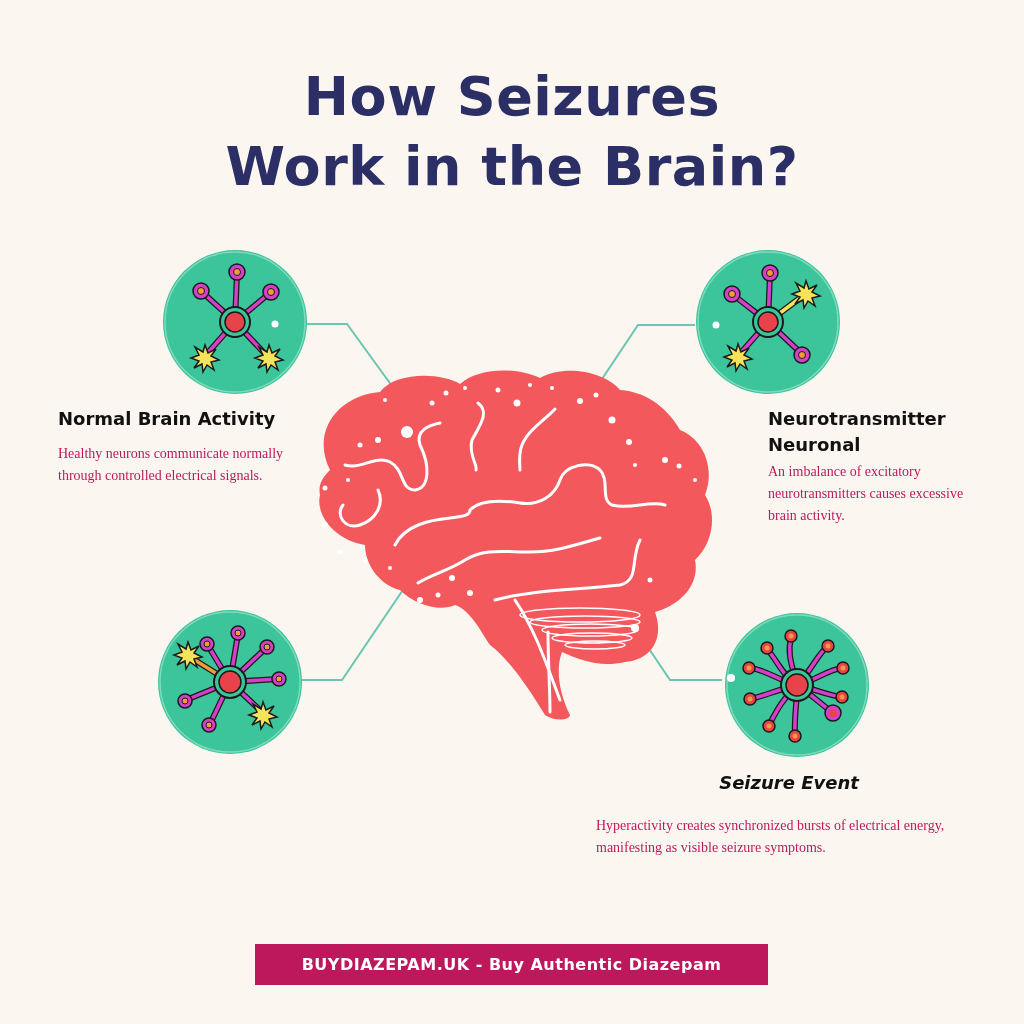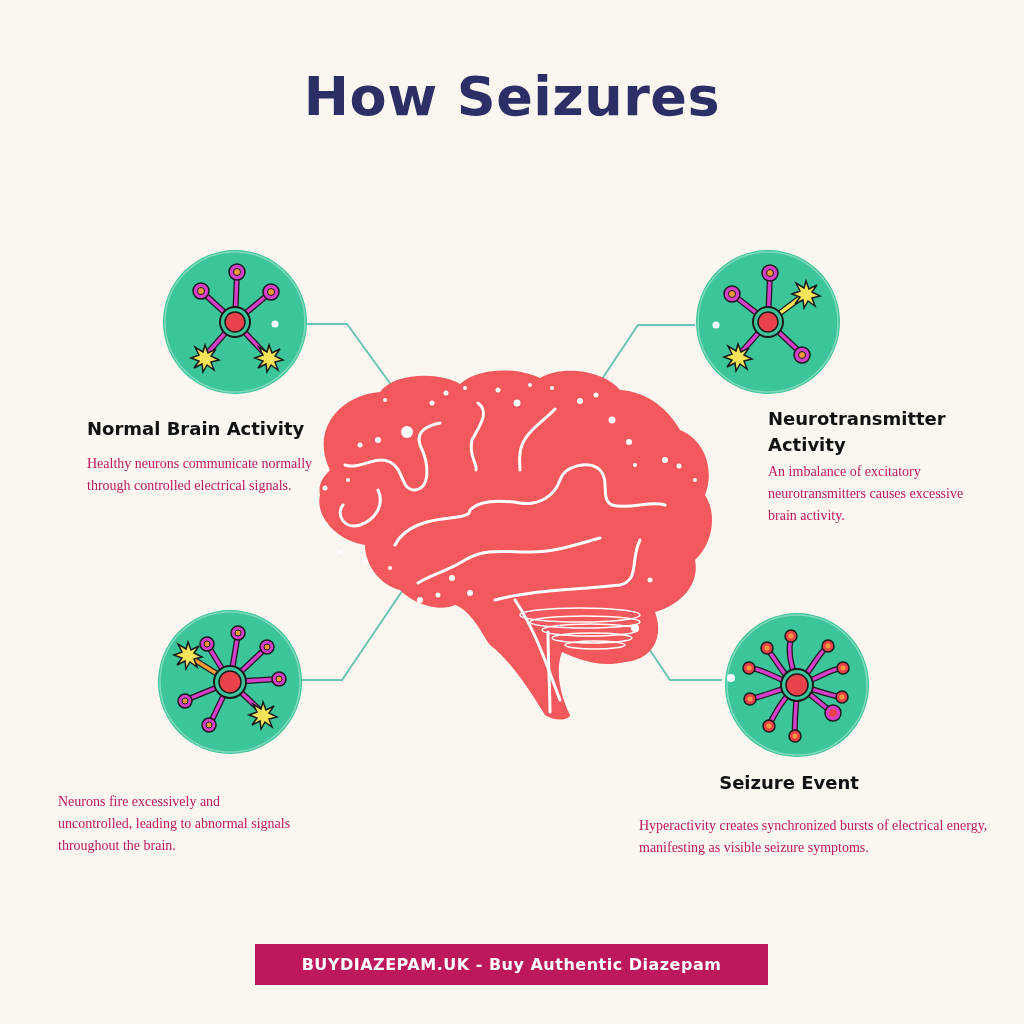--- a/index.html
+++ b/index.html
@@ -18,42 +18,43 @@
   svg.art { position: absolute; left: 0; top: 0; }
   .block { position: absolute; color: #111; }
   .block h2 {
     margin: 0; font-family: "DejaVu Sans", sans-serif; font-weight: bold;
     font-size: 18px; line-height: 24px; color: #111;
   }
   .block p {
     margin: 0; font-family: Liberation Serif, serif;
     font-size: 14px; line-height: 22px; color: #be185d;
   }
-  .b1 { left: 58px; top: 417px; width: 260px; margin-left: 29px; }
+  .b1 { left: 58px; top: 407px; width: 260px; }
   .b1 p { margin-top: 12px; width: 230px; }
   .b2 { left: 768px; top: 406px; width: 230px; }
   .b2 h2 { width: 220px; line-height: 26px; }
   .b2 p { margin-top: 3px; width: 220px; }
   .b3 { left: 58px; top: 771px; width: 280px; }
   .b3 p { margin-top: 20px; width: 235px; }
   .b4 { left: 596px; top: 771px; width: 380px; }
-  .b4 h2 { text-align: center; width: 386px; }
-  .b4 p { margin-top: 20px; width: 380px; margin-left: 43px; }
+  .b4 h2 { text-align: center; width: 386px; font-style: italic; }
+  .b4 p { margin-top: 20px; width: 380px; }
   .footer {
     position: absolute; left: 255px; top: 944px; width: 513px; height: 41px;
     background: #be185d; color: #FFFFFF; text-align: center;
     font-family: "DejaVu Sans", sans-serif; font-weight: bold;
     font-size: 16px; line-height: 41px; letter-spacing: 0.5px;
   }
 </style>
 </head>
 <body>
 
 <div class="title">
   <div>How Seizures</div>
+  <div>Work in the Brain?</div>
 </div>
 
 <svg class="art" width="1024" height="1024" viewBox="0 0 1024 1024">
   <defs>
     <g id="spark">
       <polygon points="0,-13 3,-5 11,-9 6,-2 14,2 6,4 9,12 2,7 -2,14 -3,6 -11,10 -6,3 -14,0 -6,-3 -10,-11 -2,-6" fill="#F5E35A" stroke="#1a1a1a" stroke-width="1.5"></polygon>
     </g>
   </defs>
 
   <g fill="none" stroke="#6CC5B0" stroke-width="2">
@@ -306,26 +307,25 @@
     <circle cx="-66" cy="-7" r="4" fill="#FFFFFF"></circle>
   </g>
 </svg>
 
 <div class="block b1">
   <h2>Normal Brain Activity</h2>
   <p>Healthy neurons communicate normally through controlled electrical signals.</p>
 </div>
 
 <div class="block b2">
-  <h2>Neurotransmitter Activity</h2>
+  <h2>Neurotransmitter Neuronal</h2>
   <p>An imbalance of excitatory neurotransmitters causes excessive brain activity.</p>
 </div>
 
 <div class="block b3">
-  <p>Neurons fire excessively and uncontrolled, leading to abnormal signals throughout the brain.</p>
 </div>
 
 <div class="block b4">
   <h2>Seizure Event</h2>
   <p>Hyperactivity creates synchronized bursts of electrical energy, manifesting as visible seizure symptoms.</p>
 </div>
 
 <div class="footer">BUYDIAZEPAM.UK - Buy Authentic Diazepam</div>
 
 </body></html>

